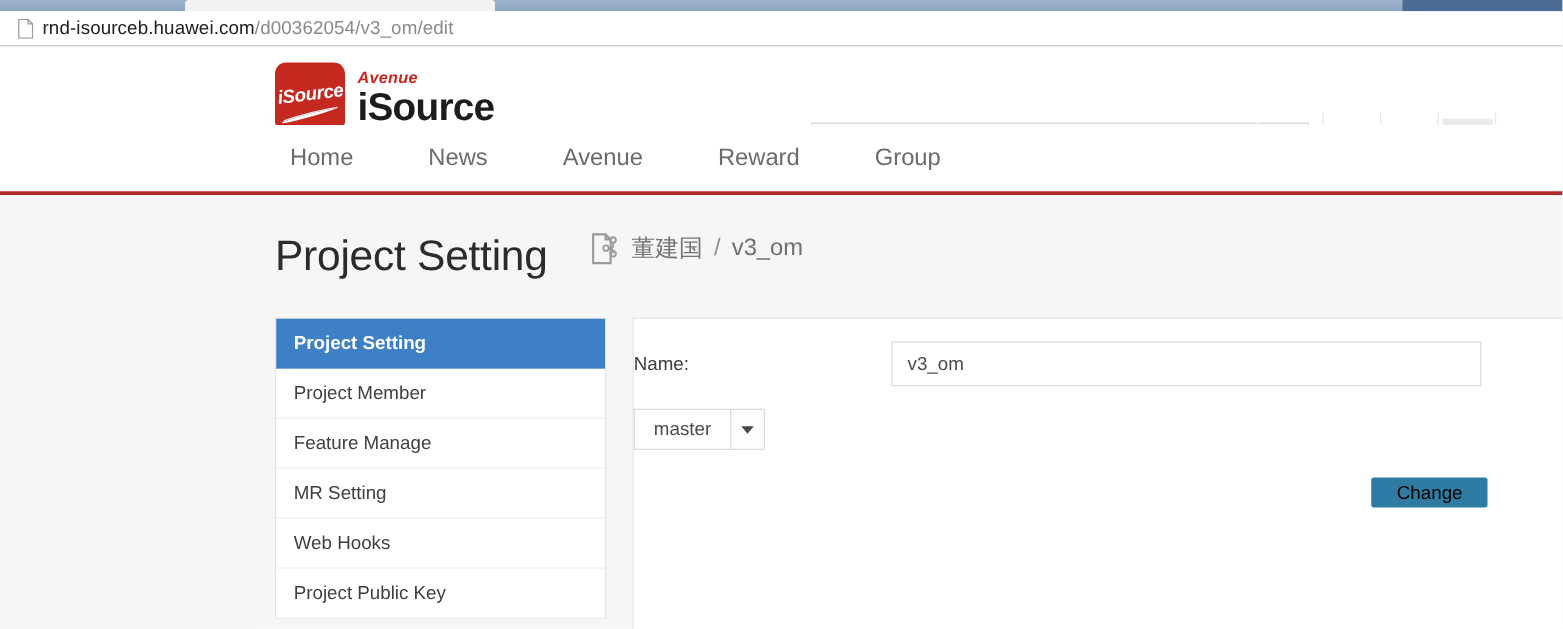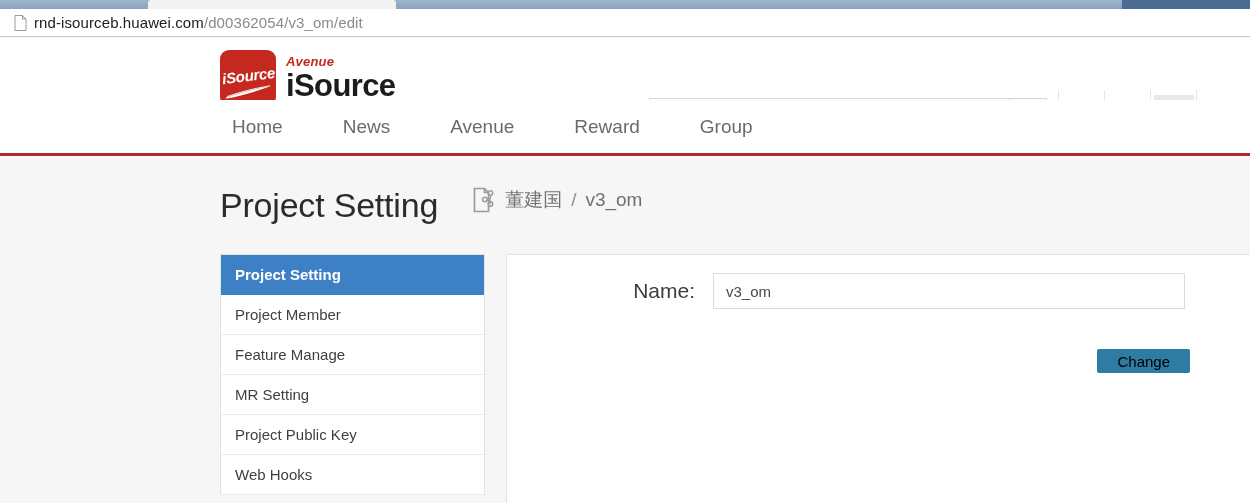--- a/index.html
+++ b/index.html
@@ -147,21 +147,21 @@
     position:absolute; left:506px; top:95px; width:744px;
     background:#ffffff; border:1px solid #e3e3e3; border-right:none; border-bottom:none;
     height:249px;
   }
   .panel-head {
     height:55px; display:flex; align-items:center; padding-left:24px;
     border-bottom:1px solid #e6e6e6; font-size:21px; color:#3d3d3d;
   }
   .form-row { display:flex; align-items:center; margin-top:18px; }
   .form-label {
-    width:206px; text-align:right; padding-right:18px; font-size:21px; color:#3c3c3c;
+    width:206px; padding-right:18px; font-size:15px; color:#3c3c3c;
   }
   .name-input {
     width:472px; height:36px; border:1px solid #dcdcdc; background:#fff;
     padding:0 12px; font-size:15px; color:#4a4a4a;
     font-family:"Liberation Sans", sans-serif; outline:none;
   }
   .branch-select {
     display:flex; height:33px; width:105px; cursor:pointer;
   }
   .branch-value {
@@ -301,35 +301,41 @@
       <div class="side-item">
         <span>Project Member</span>
       </div>
       <div class="side-item">
         <span>Feature Manage</span>
       </div>
       <div class="side-item">
         <span>MR Setting</span>
       </div>
       <div class="side-item">
+        <span>Web Hooks</span>
+      </div>
+      <div class="side-item">
         <span>Project Public Key</span>
-      </div>
-      <div class="side-item">
-        <span>Web Hooks</span>
       </div>
     </div>
 
     <div class="panel">
 
       <div class="form-row">
         <span class="form-label">Name:</span>
         <input class="name-input" type="text" value="v3_om" style="">
       </div>
 
       <div class="form-row">
+        <div class="branch-select">
+          <div class="branch-value">master</div>
+          <div class="branch-caret">
+            <span class="caret-tri"></span>
+          </div>
+        </div>
       </div>
 
       <div class="btn-row">
         <button class="change-btn">Change</button>
       </div>
     </div>
 
   </div>
 </div>
 

